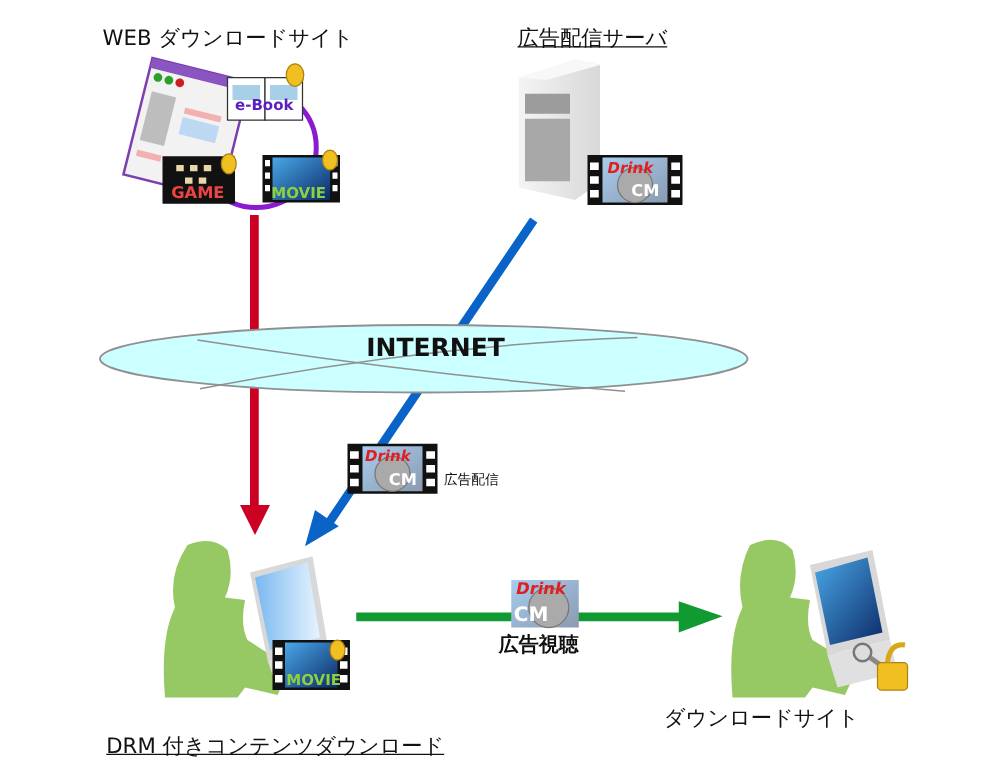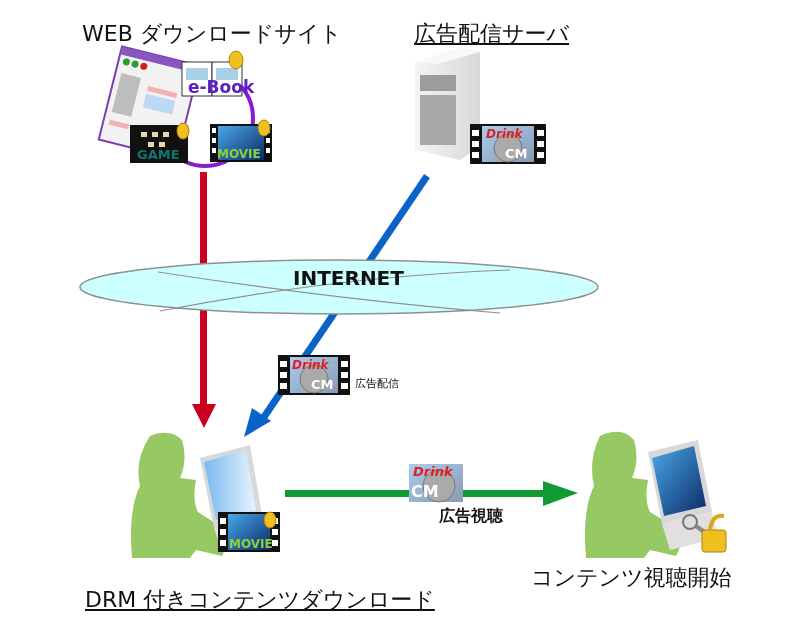--- a/index.html
+++ b/index.html
@@ -1,18 +1,18 @@
 <!DOCTYPE html>
 <html><head>
 <meta charset="utf-8">
 <style>
   html, body { margin:0; padding:0; background:#ffffff; }
   body { width:800px; height:621px; position:relative; overflow:hidden;
          font-family:"DejaVu Sans","Liberation Sans",sans-serif; }
-  .lbl { position:absolute; font-size:22px; color:#111; white-space:nowrap; }
+  .lbl { position:absolute; font-size:17px; color:#111; white-space:nowrap; }
   .lbl-bold { font-weight:bold; }
   svg { position:absolute; left:0; top:0; }
 </style>
 </head>
 <body>
 
 <svg width="800" height="621" viewBox="0 0 800 621">
   <defs>
     <linearGradient id="scr" x1="0" x2="1" y1="0" y2="0">
       <stop offset="0" stop-color="#7ab8f0"></stop>
@@ -168,26 +168,26 @@
     <line x1="696" y1="526" x2="710" y2="536" stroke="#888" stroke-width="4"></line>
     <rect x="702" y="530" width="24" height="22" rx="3" fill="#f0c020" stroke="#b08010"></rect>
     <path d="M710,530 Q712,514 724,516" fill="none" stroke="#d8a818" stroke-width="4"></path>
   </g>
 </svg>
 
 <div class="lbl" style="left:82px;top:19px;">WEB ダウンロードサイト</div>
 <div class="lbl" style="left:414px;top:19px;text-decoration:underline;">広告配信サーバ</div>
 <div class="lbl lbl-bold" style="left:293px;top:266px;font-size:20px;">INTERNET</div>
 <div class="lbl" style="left:355px;top:376px;font-size:11px;">広告配信</div>
-<div class="lbl lbl-bold" style="left:399px;top:506px;font-size:16px;margin-left:40px;">広告視聴</div>
+<div class="lbl lbl-bold" style="left:399px;top:506px;font-size:16px;">広告視聴</div>
 <div class="lbl" style="left:85px;top:585px;text-decoration:underline;">DRM 付きコンテンツダウンロード</div>
-<div class="lbl" style="left:531px;top:563px;">コンテンツ視聴開始</div>
+<div class="lbl" style="left:531px;top:563px;">ダウンロードサイト</div>
 
-<div class="lbl lbl-bold" style="left:188px;top:77px;font-size:17px;color:#5a20c0;">e-Book</div>
-<div class="lbl lbl-bold" style="left:137px;top:147px;font-size:13px;color:#0f766e;">GAME</div>
+<div class="lbl lbl-bold" style="left:188px;top:77px;font-size:12px;color:#5a20c0;">e-Book</div>
+<div class="lbl lbl-bold" style="left:137px;top:147px;font-size:13px;color:#ef4444;">GAME</div>
 <div class="lbl lbl-bold" style="left:217px;top:147px;font-size:12px;color:#8cd040;">MOVIE</div>
 <div class="lbl lbl-bold" style="left:229px;top:537px;font-size:12px;color:#8cd040;">MOVIE</div>
 
 <div class="lbl lbl-bold" style="left:486px;top:127px;font-size:12px;font-style:italic;color:#e02020;">Drink</div>
 <div class="lbl lbl-bold" style="left:505px;top:146px;font-size:13px;color:#fff;">CM</div>
 <div class="lbl lbl-bold" style="left:292px;top:358px;font-size:12px;font-style:italic;color:#e02020;">Drink</div>
 <div class="lbl lbl-bold" style="left:311px;top:377px;font-size:13px;color:#fff;">CM</div>
 <div class="lbl lbl-bold" style="left:413px;top:464px;font-size:13px;font-style:italic;color:#e02020;">Drink</div>
 <div class="lbl lbl-bold" style="left:411px;top:482px;font-size:16px;color:#fff;">CM</div>
 

